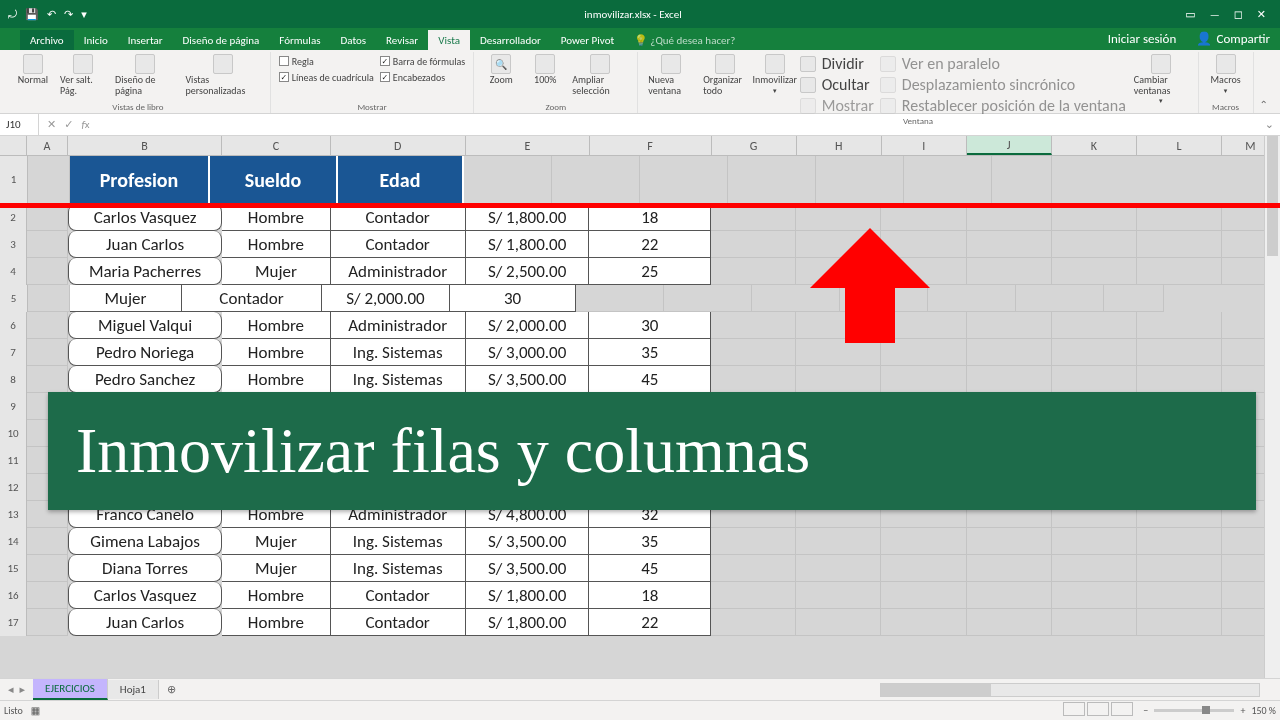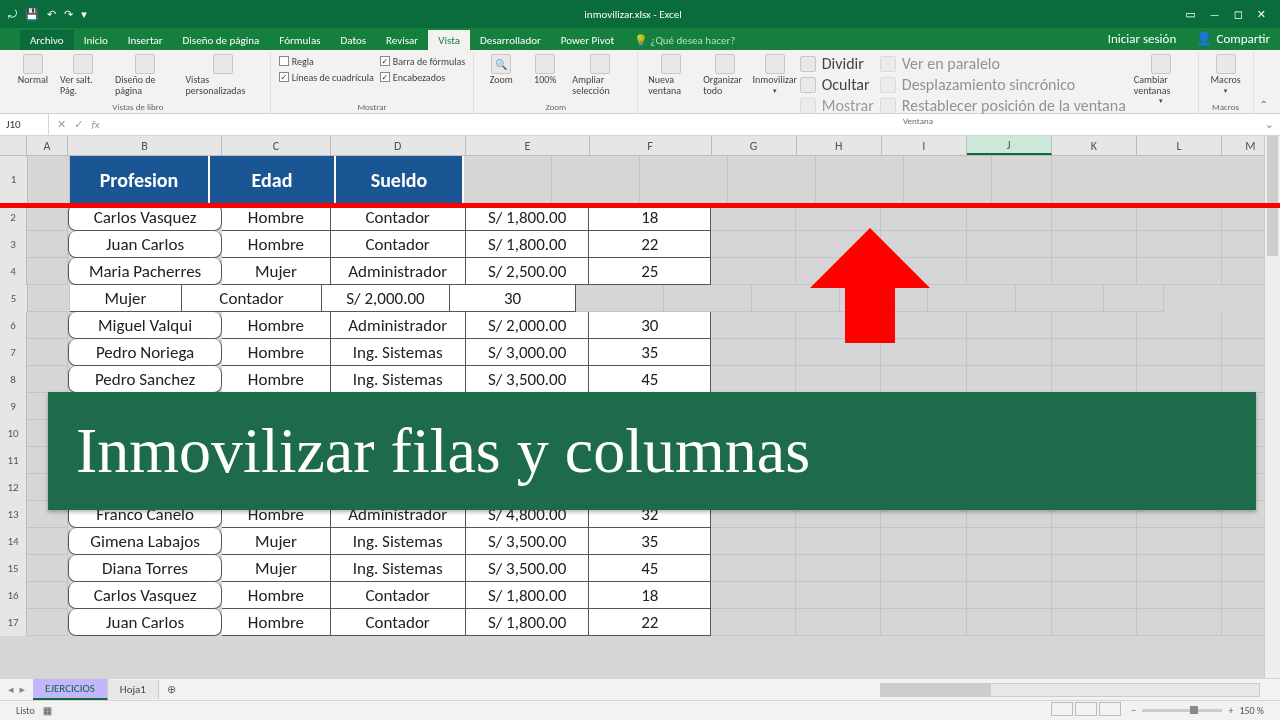--- a/index.html
+++ b/index.html
@@ -30,21 +30,21 @@
 .ribbon .icon24 { width:20px; height:20px; background:#e8e8e8; border:1px solid #c8c8c8; border-radius:2px; display:flex; align-items:center; justify-content:center;}
 .ribbon .icon16 { width:16px; height:16px; background:#e8e8e8; border:1px solid #c8c8c8; border-radius:2px; display:inline-block; vertical-align:middle; margin-right:3px;}
 .ribbon .chk-row { font-size:10px; white-space:nowrap; display:flex; align-items:center; gap:3px; height:14px;}
 .ribbon .chk { width:10px; height:10px; border:1px solid #888; display:inline-flex; align-items:center; justify-content:center; font-size:8px; line-height:8px; color:#222; background:#fff;}
 .ribbon .mini-col { display:flex; flex-direction:column; gap:2px; }
 .ribbon .mini-row { font-size:16px; white-space:nowrap; display:flex; align-items:center; gap:3px; }
 .ribbon .collapse { margin-left:auto; align-self:flex-end; padding:2px 6px; color:#666; font-size:10px;}
 
 
 .fbar { height: 22px; border-bottom: 1px solid #d4d4d4; display:flex; align-items:center; font-size:11px; color:#333; background:#fff;}
-.fbar .name-box { width:49px; border-right:1px solid #d4d4d4; padding:0 6px; height:100%; display:flex; align-items:center;}
+.fbar .name-box { width:39px; border-right:1px solid #d4d4d4; padding:0 6px; height:100%; display:flex; align-items:center;}
 .fbar .fx-btns { display:flex; gap:8px; padding:0 8px; color:#999; }
 .fbar .fx-input { flex:1; padding:0 6px; }
 
 
 .grid-wrap { position: relative; height: 542px; background:#d6d6d6;}
 .col-headers { display:flex; height:20px; background:#e6e6e6; border-bottom:1px solid #bcbcbc; }
 .corner, .col-h { border-right:1px solid #bcbcbc; display:flex; align-items:center; justify-content:center; font-size:12px; color:#555;}
 .corner { width:28px; background:#e6e6e6; }
 .col-h { background:#e6e6e6; }
 .col-h.sel { background:#cce8d9; border-bottom:2px solid #0a6b3d;}
@@ -74,21 +74,21 @@
 
 
 .sheet-bar { height: 22px; background:#f3f2f1; border-top:1px solid #d4d4d4; display:flex; align-items:center; font-size:11px; position:relative;}
 .sheet-bar .nav { display:flex; gap:6px; padding:0 8px; color:#888;}
 .sheet-tab { padding:3px 12px; border-right:1px solid #ccc; background:#e8e8e8; color:#444;}
 .sheet-tab.active { background:#c4b5fd; border-bottom:2px solid #0a6b3d; color:#0a6b3d;}
 .sheet-bar .hscroll { position:absolute; right:20px; bottom:3px; width:380px; height:14px; background:#e8e8e8; border:1px solid #ccc;}
 .sheet-bar .hscroll .thumb{ position:absolute; left:0; top:0; bottom:0; width:110px; background:#cdcdcd;}
 
 
-.status { height:20px; background:#f3f2f1; border-top:1px solid #d4d4d4; display:flex; align-items:center; font-size:10px; color:#555; padding:0 16px;}
+.status { height:20px; background:#f3f2f1; border-top:1px solid #d4d4d4; display:flex; align-items:center; font-size:10px; color:#555; padding:0 4px;}
 .status .spacer{flex:1;}
 .status .view-btns span{display:inline-block; width:22px; height:14px; border:1px solid #bbb; margin-left:2px;}
 .status .zoom { display:flex; align-items:center; gap:6px; margin-left:10px;}
 .status .zoom .track{width:80px; height:3px; background:#ccc; position:relative;}
 .status .zoom .track .knob{position:absolute; top:-3px; left:60%; width:8px; height:8px; background:#888;}
 
 .vscroll { position:absolute; top:0; right:0; bottom:0; width:16px; background:#efefef; border-left:1px solid #ccc;}
 .vscroll .thumb{ position:absolute; top:0; left:2px; right:2px; height:120px; background:#cdcdcd;}
 
 .sel-cell { outline:2px solid #0a6b3d; outline-offset:-2px;}
@@ -293,22 +293,22 @@
       <div class="col-h cJ sel">J</div>
       <div class="col-h cK">K</div>
       <div class="col-h cL">L</div>
       <div class="col-h cM">M</div>
     </div>
   <div class="row-area grid-body" id="grid-body">
       <div class="row header-row">
         <div class="row-h">1</div>
         <div class="cell empty cA"></div>
         <div class="cell data cD">Profesion</div>
+        <div class="cell data cE">Sueldo</div>
         <div class="cell data cF">Edad</div>
-        <div class="cell data cE">Sueldo</div>
         <div class="cell empty cG"></div>
         <div class="cell empty cH"></div>
         <div class="cell empty cI"></div>
         <div class="cell empty cJ"></div>
         <div class="cell empty cK"></div>
         <div class="cell empty cL"></div>
         <div class="cell empty cM"></div>
       </div>
       <div class="row data-row">
         <div class="row-h">2</div>

